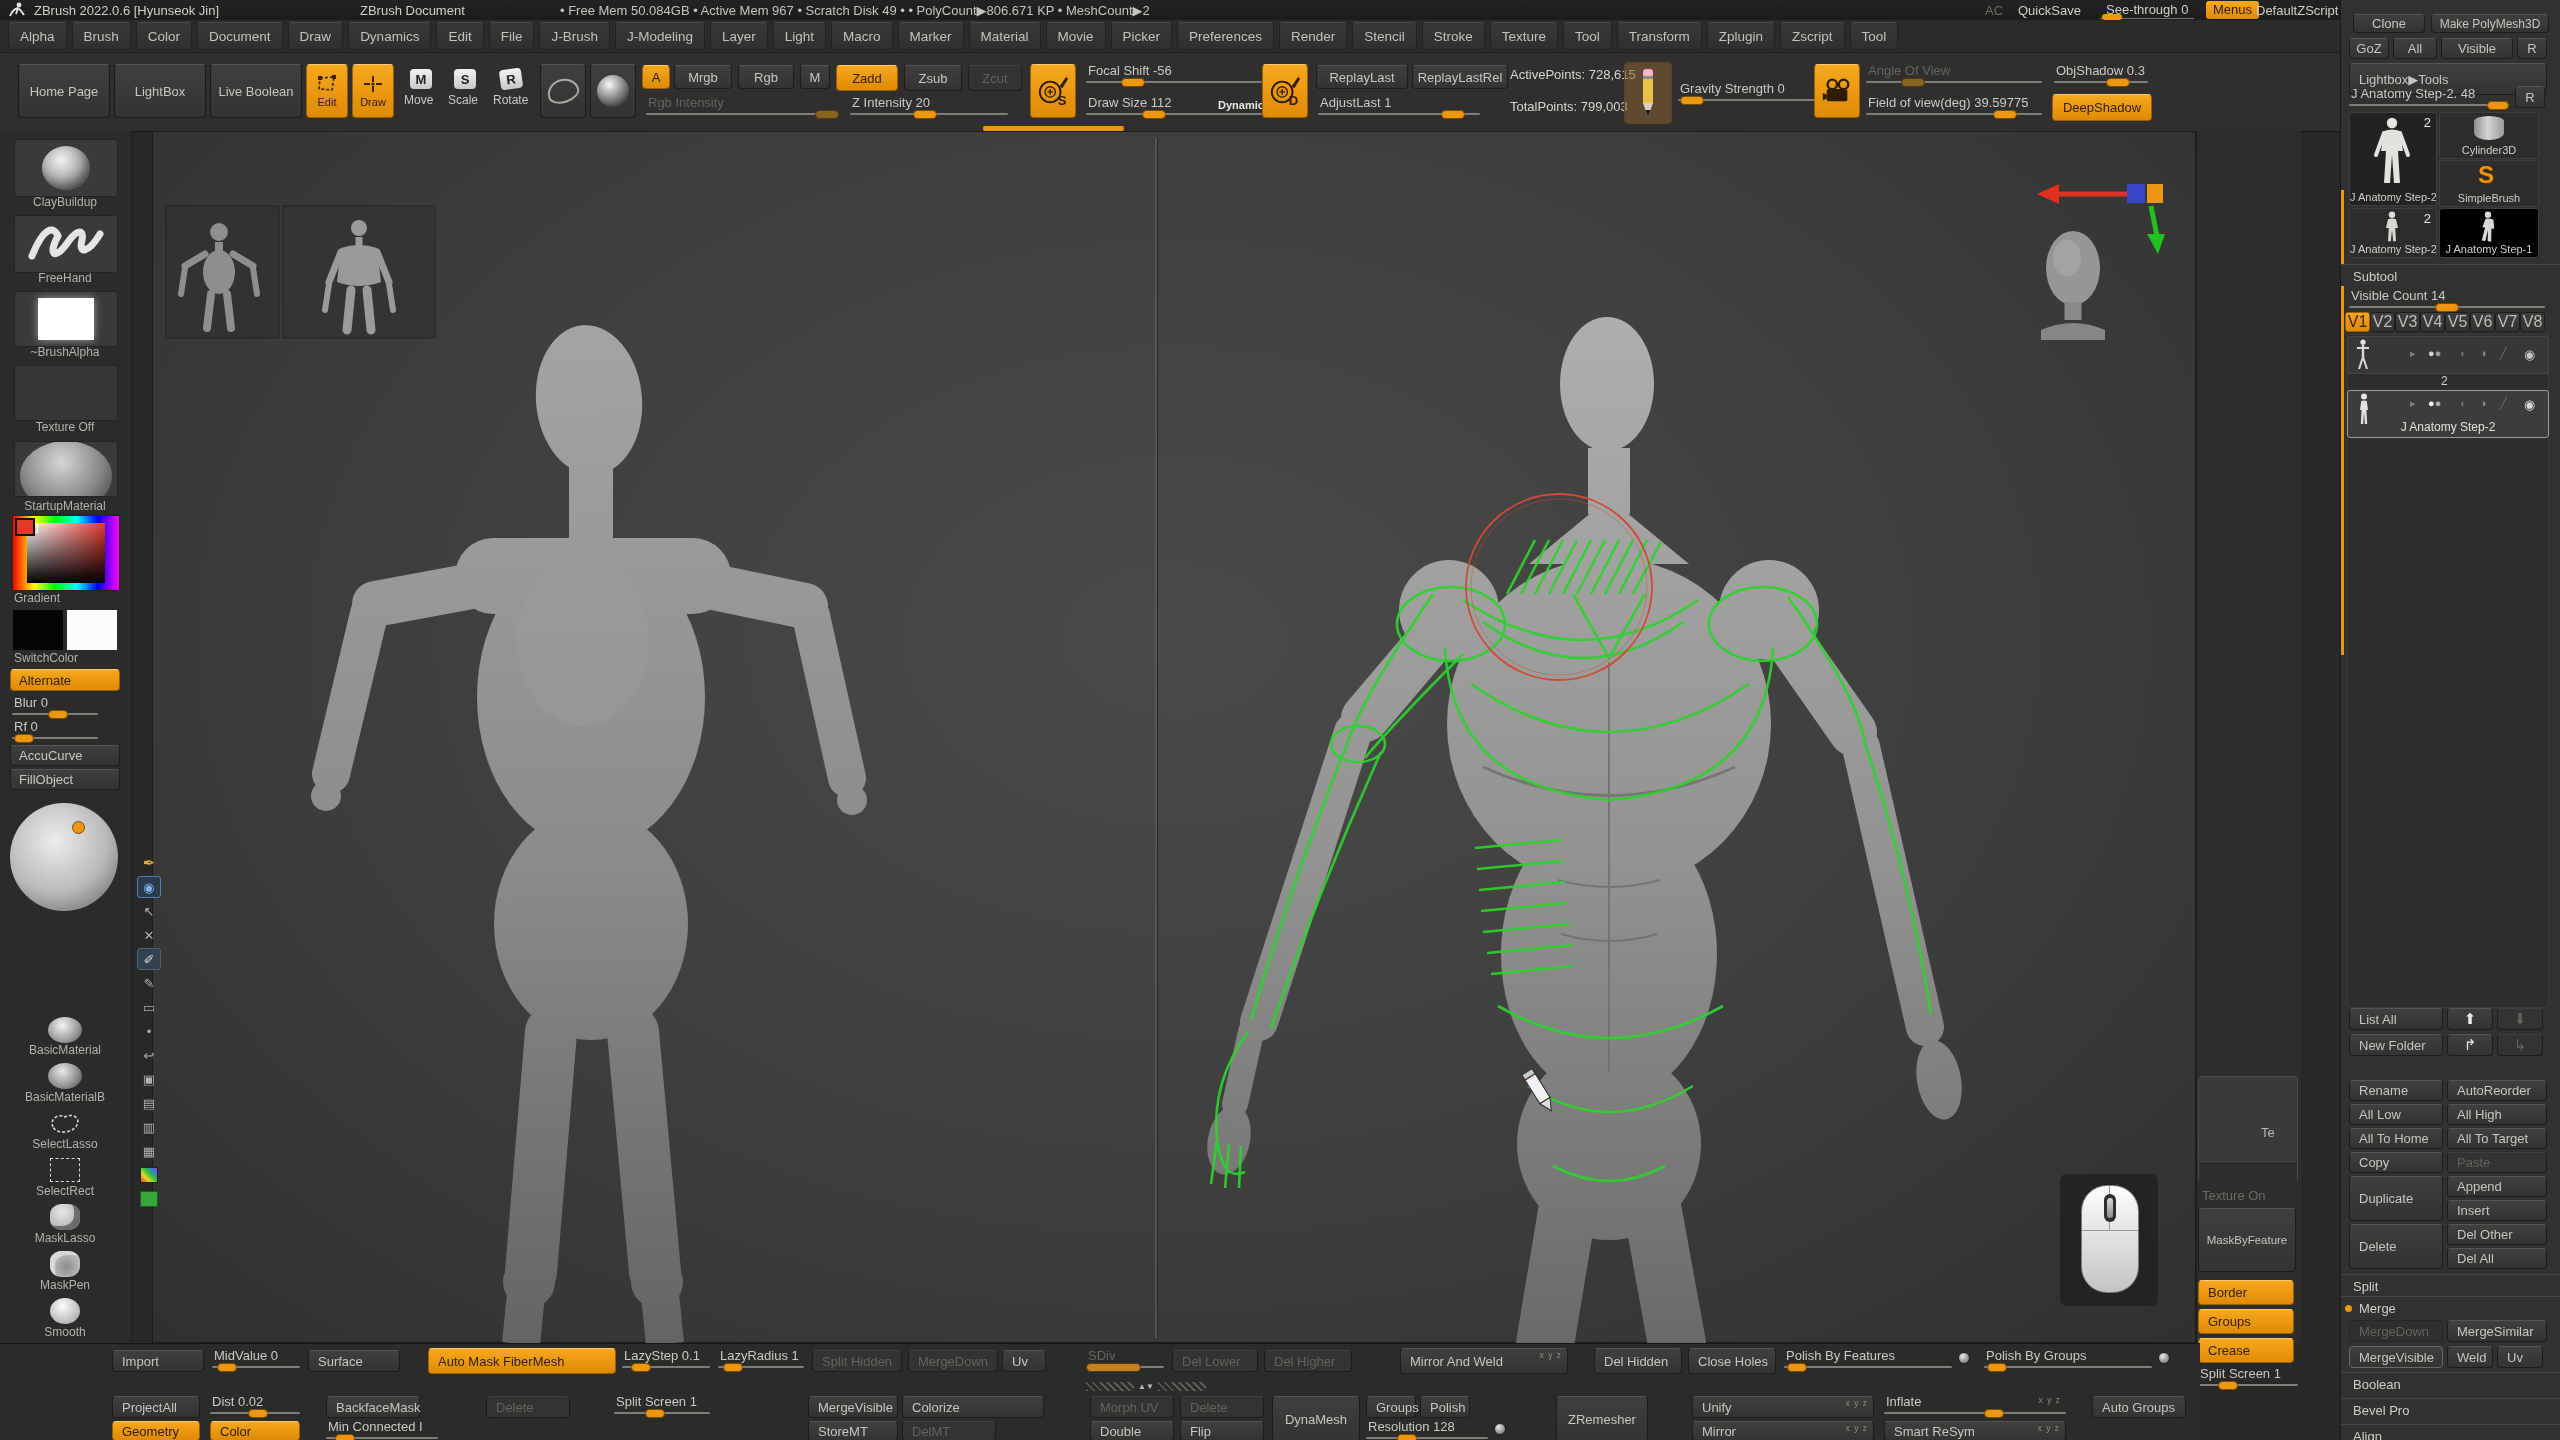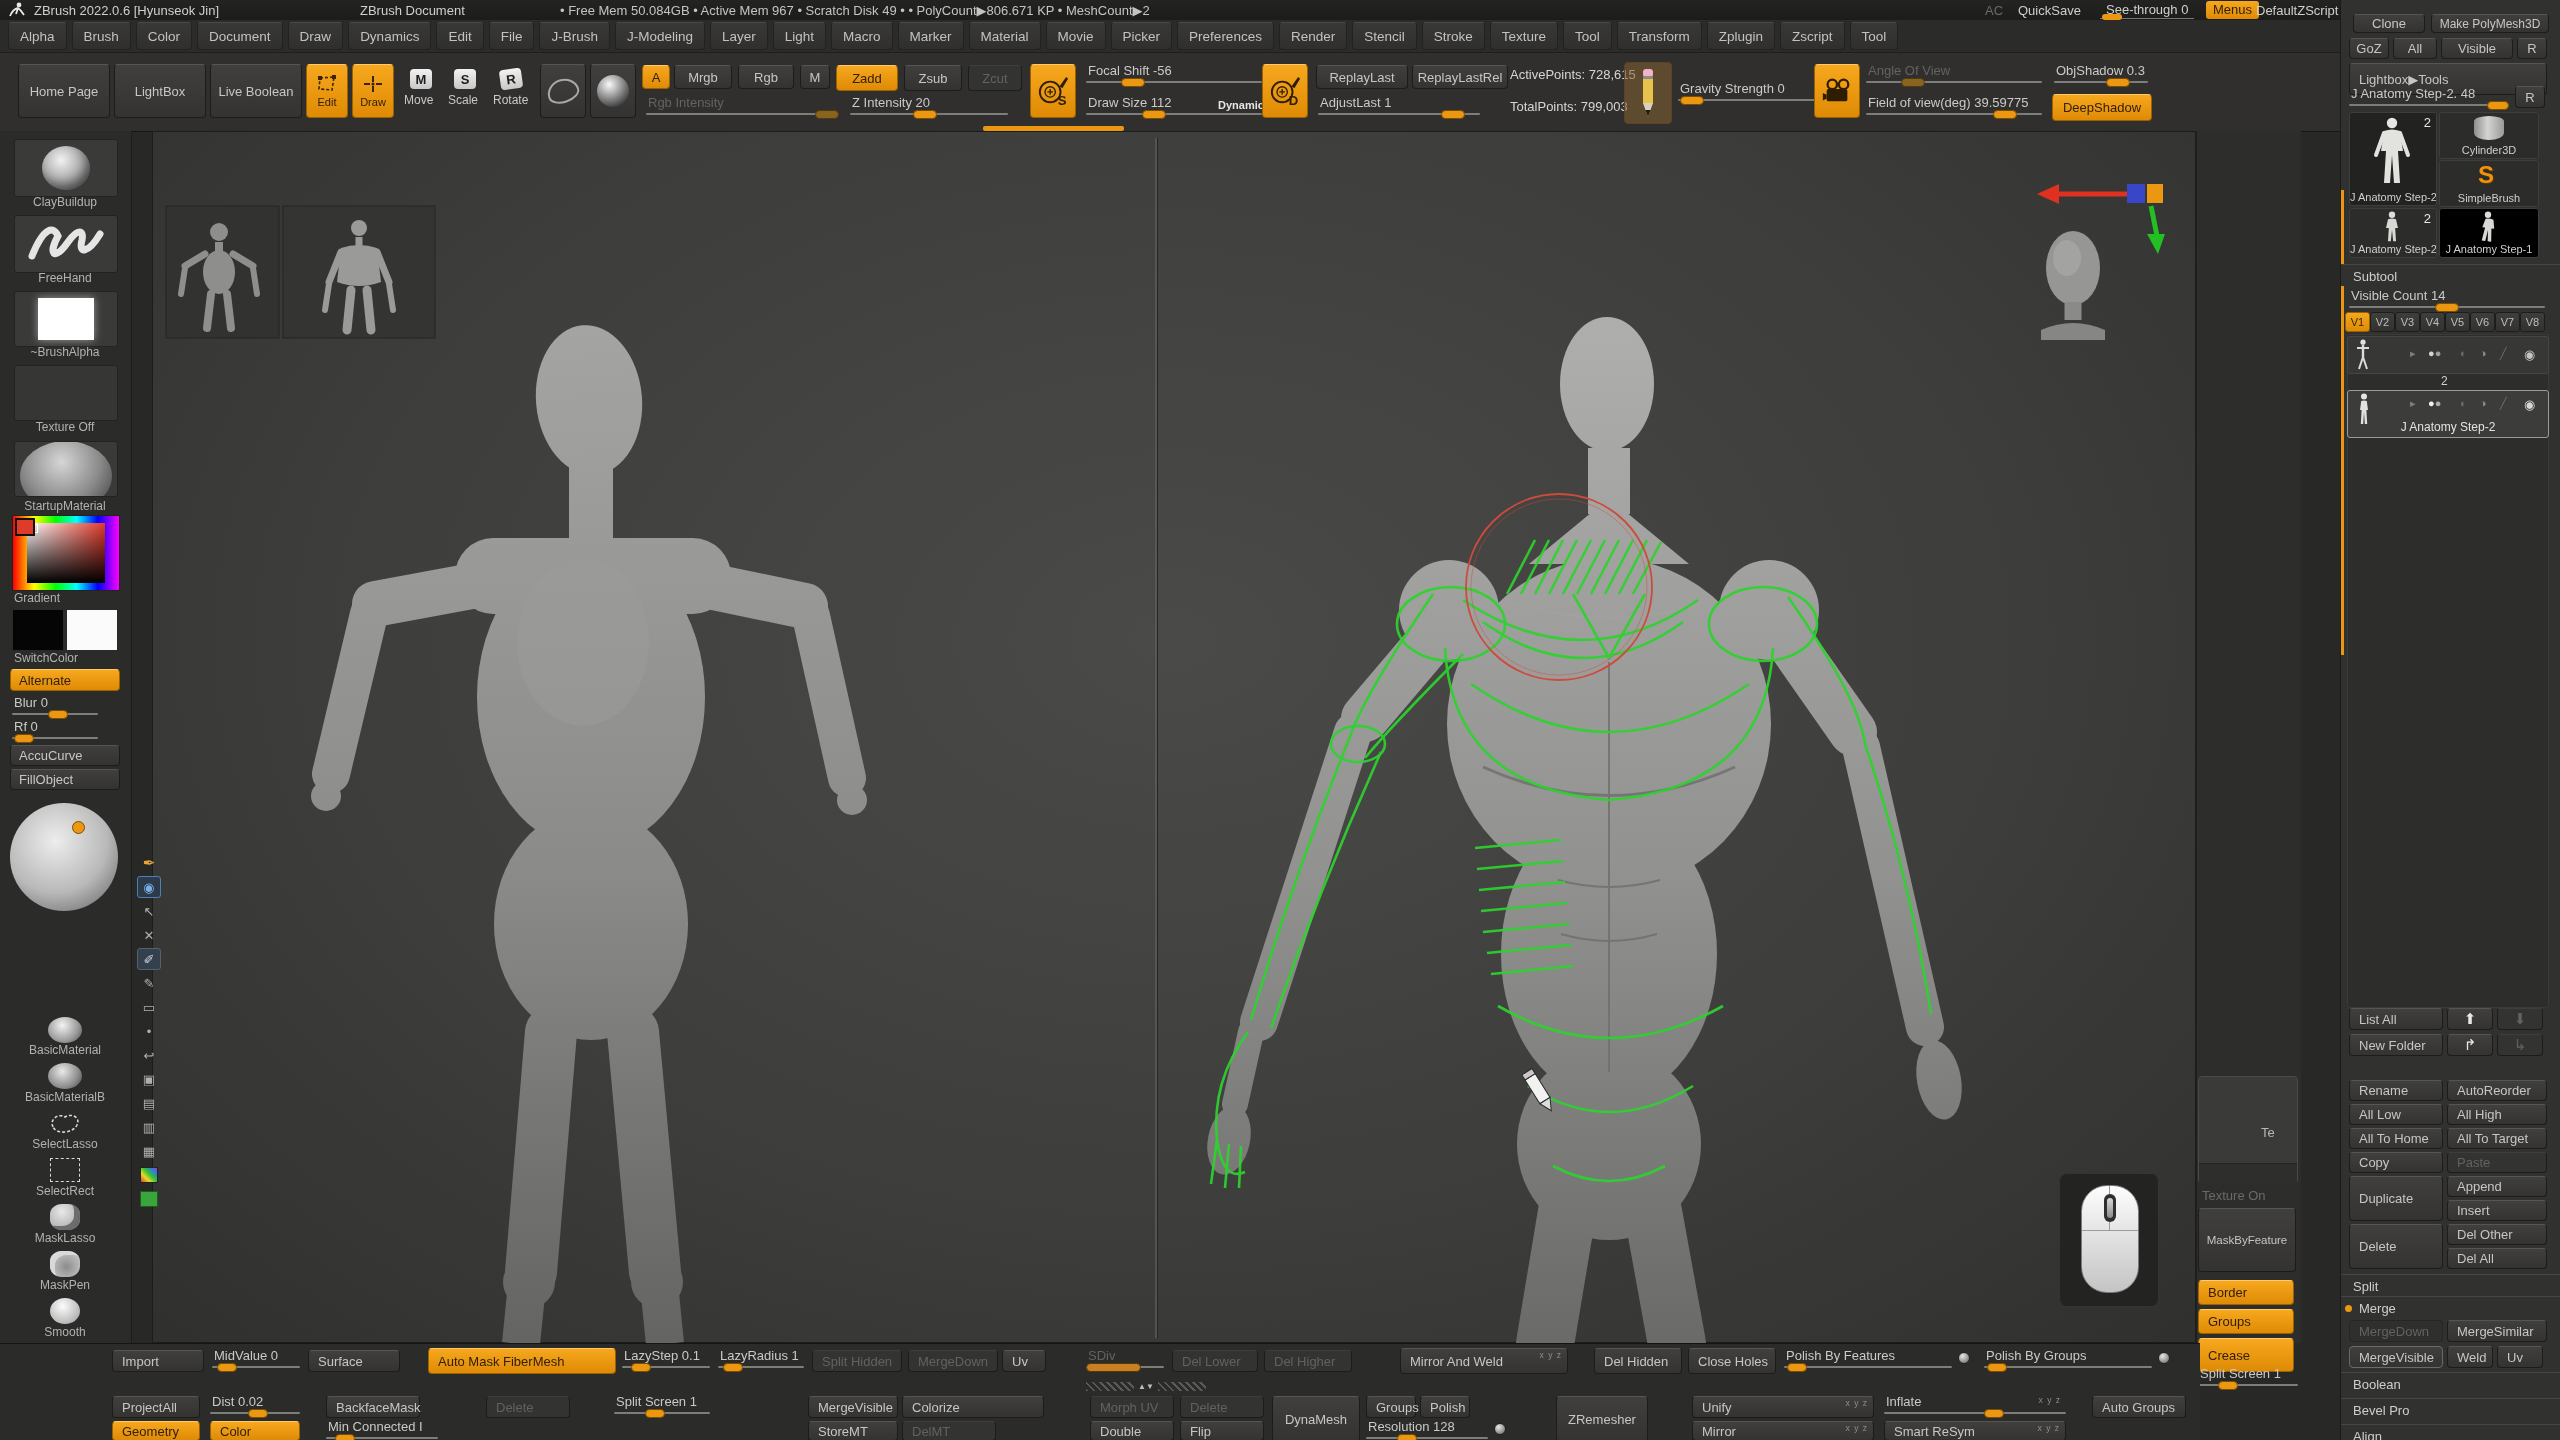--- a/index.html
+++ b/index.html
@@ -27,21 +27,21 @@
   .xyz{position:absolute;top:1px;right:5px;font-size:8.5px;color:#8f8f83;letter-spacing:1px;}
   
   .menubar{position:absolute;left:0;top:20px;width:2560px;height:33px;background:#2b2b29;border-bottom:1px solid #1e1e1c;display:flex;align-items:center;padding-left:8px;gap:5px;box-sizing:border-box;}
   .menu-btn{height:26px;padding:0 11px;background:linear-gradient(#383836,#302f2d);border:1px solid #222220;border-top-color:#4a4a46;
        border-radius:4px;color:#c2c2be;font-size:13.5px;display:flex;align-items:center;}
   
   .tray-lab{position:absolute;width:130px;text-align:center;font-size:12px;color:#b2b2ae;}
   .thumb{position:absolute;background:#3a3a38;border:1px solid #232321;border-radius:3px;display:flex;align-items:center;justify-content:center;}
   
   .tp-sect{position:absolute;left:0;width:220px;border-top:1px solid #454543;color:#cfcfcb;font-size:13px;padding:4px 0 0 12px;box-sizing:border-box;background:#31312f;}
-  .tab{position:absolute;top:312px;width:23px;height:18px;font-size:11px;display:flex;align-items:center;justify-content:center;
+  .tab{position:absolute;top:312px;width:23px;height:18px;font-size:16px;display:flex;align-items:center;justify-content:center;
        background:linear-gradient(#3e3e3c,#333230);border:1px solid #1d1d1b;border-radius:3px;color:#bdbdb9;}
   .tab.on{background:linear-gradient(#f4a71f,#df8a05);color:#3a2404;border-color:#9a6200;}
   .sub-ic{font-size:11px;color:#9f9f9b;}
   .badge{position:absolute;top:2px;right:5px;font-size:13px;color:#e8e8e4;}
   .thumb-lab{position:absolute;bottom:2px;left:0;width:100%;text-align:center;font-size:11px;color:#cfcfcb;overflow:hidden;white-space:nowrap;}
   
   .mini-ic{width:24px;height:22px;display:flex;align-items:center;justify-content:center;font-size:13px;color:#b0b0ac;box-sizing:border-box;}
   
   .bb{position:absolute;left:0;top:1343px;width:2200px;height:97px;background:#2b2b29;border-top:1px solid #151513;}
 </style>
@@ -610,21 +610,21 @@
   <span class="txt dimtxt" style="left:6px;top:112px;">Texture On</span>
   <div class="btn" style="left:2px;top:132px;width:98px;height:64px;font-size:11.5px;">
       <span>MaskByFeature</span>
     </div>
   <div class="btn orange la" style="left:2px;top:204px;width:96px;height:25px;">
       <span>Border</span>
     </div>
   <div class="btn orange la" style="left:2px;top:233px;width:96px;height:25px;">
       <span>Groups</span>
     </div>
-  <div class="btn orange la" style="left:2px;top:262px;width:96px;height:34px;">
+  <div class="btn orange la" style="left:2px;top:262px;width:96px;height:25px;">
       <span>Crease</span>
     </div>
   <div class="slider" style="left:2px;top:290px;width:100px;">
     <span class="lab">Split Screen 1</span>
       <div class="track">
         <div class="hd" style="left:20%;width:20px;"></div>
       </div>
   </div>
 </div>
 

